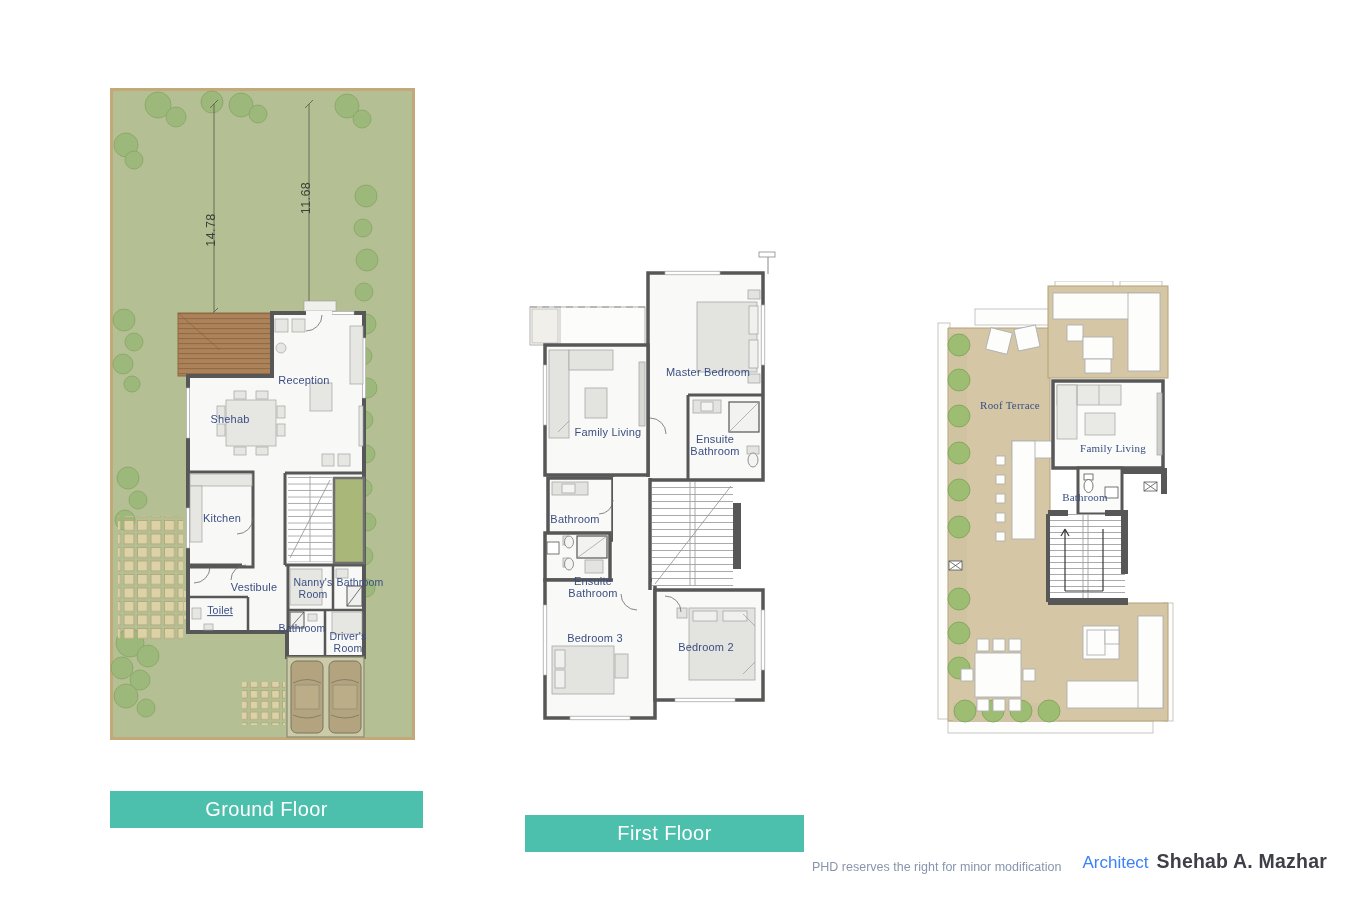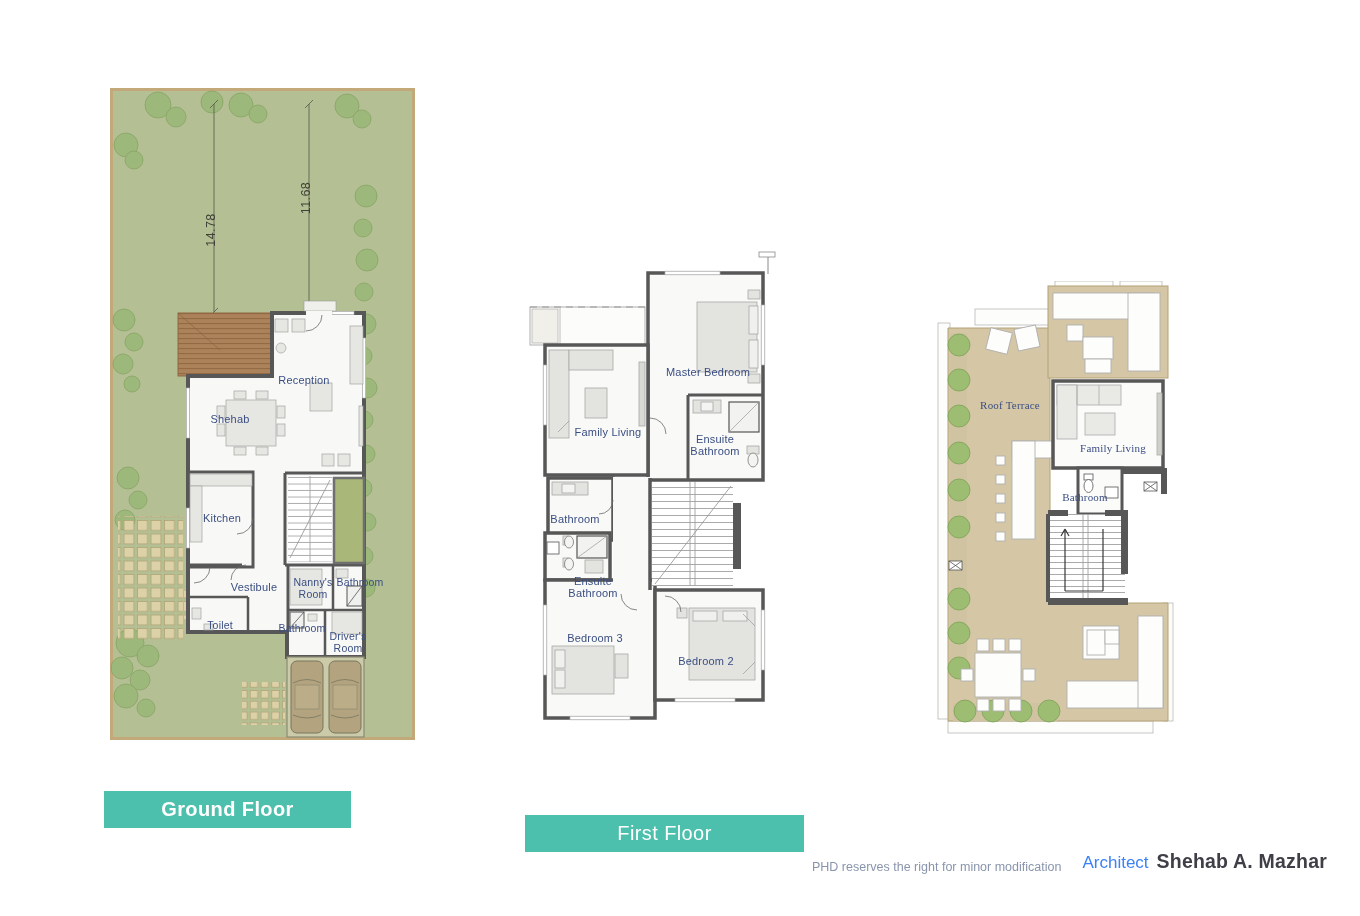--- a/index.html
+++ b/index.html
@@ -11,21 +11,21 @@
           font-size:11px;line-height:1.12;text-align:center;white-space:nowrap;
           letter-spacing:.2px;pointer-events:none;}
   .rlabel.small{font-size:10.5px;}
   .rlabel.wrap{white-space:normal;}
   .w48{width:50px;} .w60{width:62px;}
   .dim{position:absolute;transform:translate(-50%,-50%) rotate(-90deg);
        color:#3f4038;font-size:12.5px;letter-spacing:.4px;pointer-events:none;}
   .banner{position:absolute;top:791px;height:37px;background:#4cbfad;color:#ffffff;
           display:flex;align-items:center;justify-content:center;font-size:20px;
           letter-spacing:.4px;}
-  .b-ground{left:104px;width:247px;font-weight:bold;}
+  .b-ground{left:110px;width:313px;}
   .b-first{left:525px;width:279px;margin-top:24px;}
   .b-pent{left:937px;width:304px;}
   .disclaimer{position:absolute;left:812px;top:860px;font-size:12.5px;color:#8995ac;}
   .architect{position:absolute;right:42px;top:850px;display:flex;align-items:baseline;gap:8px;}
   .architect .pre{font-size:17px;color:#3b82f6;}
   .architect .name{font-size:19.5px;font-weight:bold;color:#3e3f47;letter-spacing:.2px;}
 </style>
 </head>
 <body>
 
@@ -196,21 +196,21 @@
       </g>
     </svg>
 
     <span class="dim" style="left:101px;top:142px;">14.78</span>
     <span class="dim" style="left:196px;top:110px;">11.68</span>
 
     <span class="rlabel" style="left:194px;top:292px;">Reception</span>
     <span class="rlabel" style="left:120px;top:331px;">Shehab</span>
     <span class="rlabel" style="left:112px;top:430px;">Kitchen</span>
     <span class="rlabel" style="left:144px;top:499px;">Vestibule</span>
-    <span class="rlabel small" style="left:110px;top:538px;">Toilet</span>
+    <span class="rlabel small" style="left:110px;top:523px;text-decoration:underline;">Toilet</span>
     <span class="rlabel small wrap w48" style="left:203px;top:501px;">Nanny's Room</span>
     <span class="rlabel small" style="left:250px;top:495px;">Bathroom</span>
     <span class="rlabel small" style="left:192px;top:541px;">Bathroom</span>
     <span class="rlabel small wrap w48" style="left:238px;top:555px;">Driver's Room</span>
   </section>
 
   <section class="plan" style="left:525px;top:250px;width:305px;height:480px;">
     <svg viewBox="0 0 305 480" width="305" height="480">
       <defs>
         <pattern id="tread2" width="100" height="7" patternUnits="userSpaceOnUse">
@@ -308,21 +308,21 @@
         <path d="M88,250 A14,14 0 0 1 74,264"></path>
       </g>
     </svg>
 
     <span class="rlabel" style="left:83px;top:182px;">Family Living</span>
     <span class="rlabel" style="left:183px;top:122px;">Master Bedroom</span>
     <span class="rlabel wrap w60" style="left:190px;top:195px;">Ensuite Bathroom</span>
     <span class="rlabel" style="left:50px;top:269px;">Bathroom</span>
     <span class="rlabel wrap w60" style="left:68px;top:337px;">Ensuite Bathroom</span>
     <span class="rlabel" style="left:70px;top:388px;">Bedroom 3</span>
-    <span class="rlabel" style="left:181px;top:397px;margin-top:14px;">Bedroom 2</span>
+    <span class="rlabel" style="left:181px;top:397px;">Bedroom 2</span>
   </section>
 
   <section class="plan" style="left:935px;top:281px;width:312px;height:462px;font-family:Liberation Serif, serif;">
     <svg viewBox="0 0 312 462" width="312" height="462">
       <defs>
         <pattern id="tread3" width="100" height="6" patternUnits="userSpaceOnUse">
           <line x1="0" y1="5.5" x2="100" y2="5.5" stroke="#a0a0a0" stroke-width="0.9"></line>
         </pattern>
       </defs>
 

